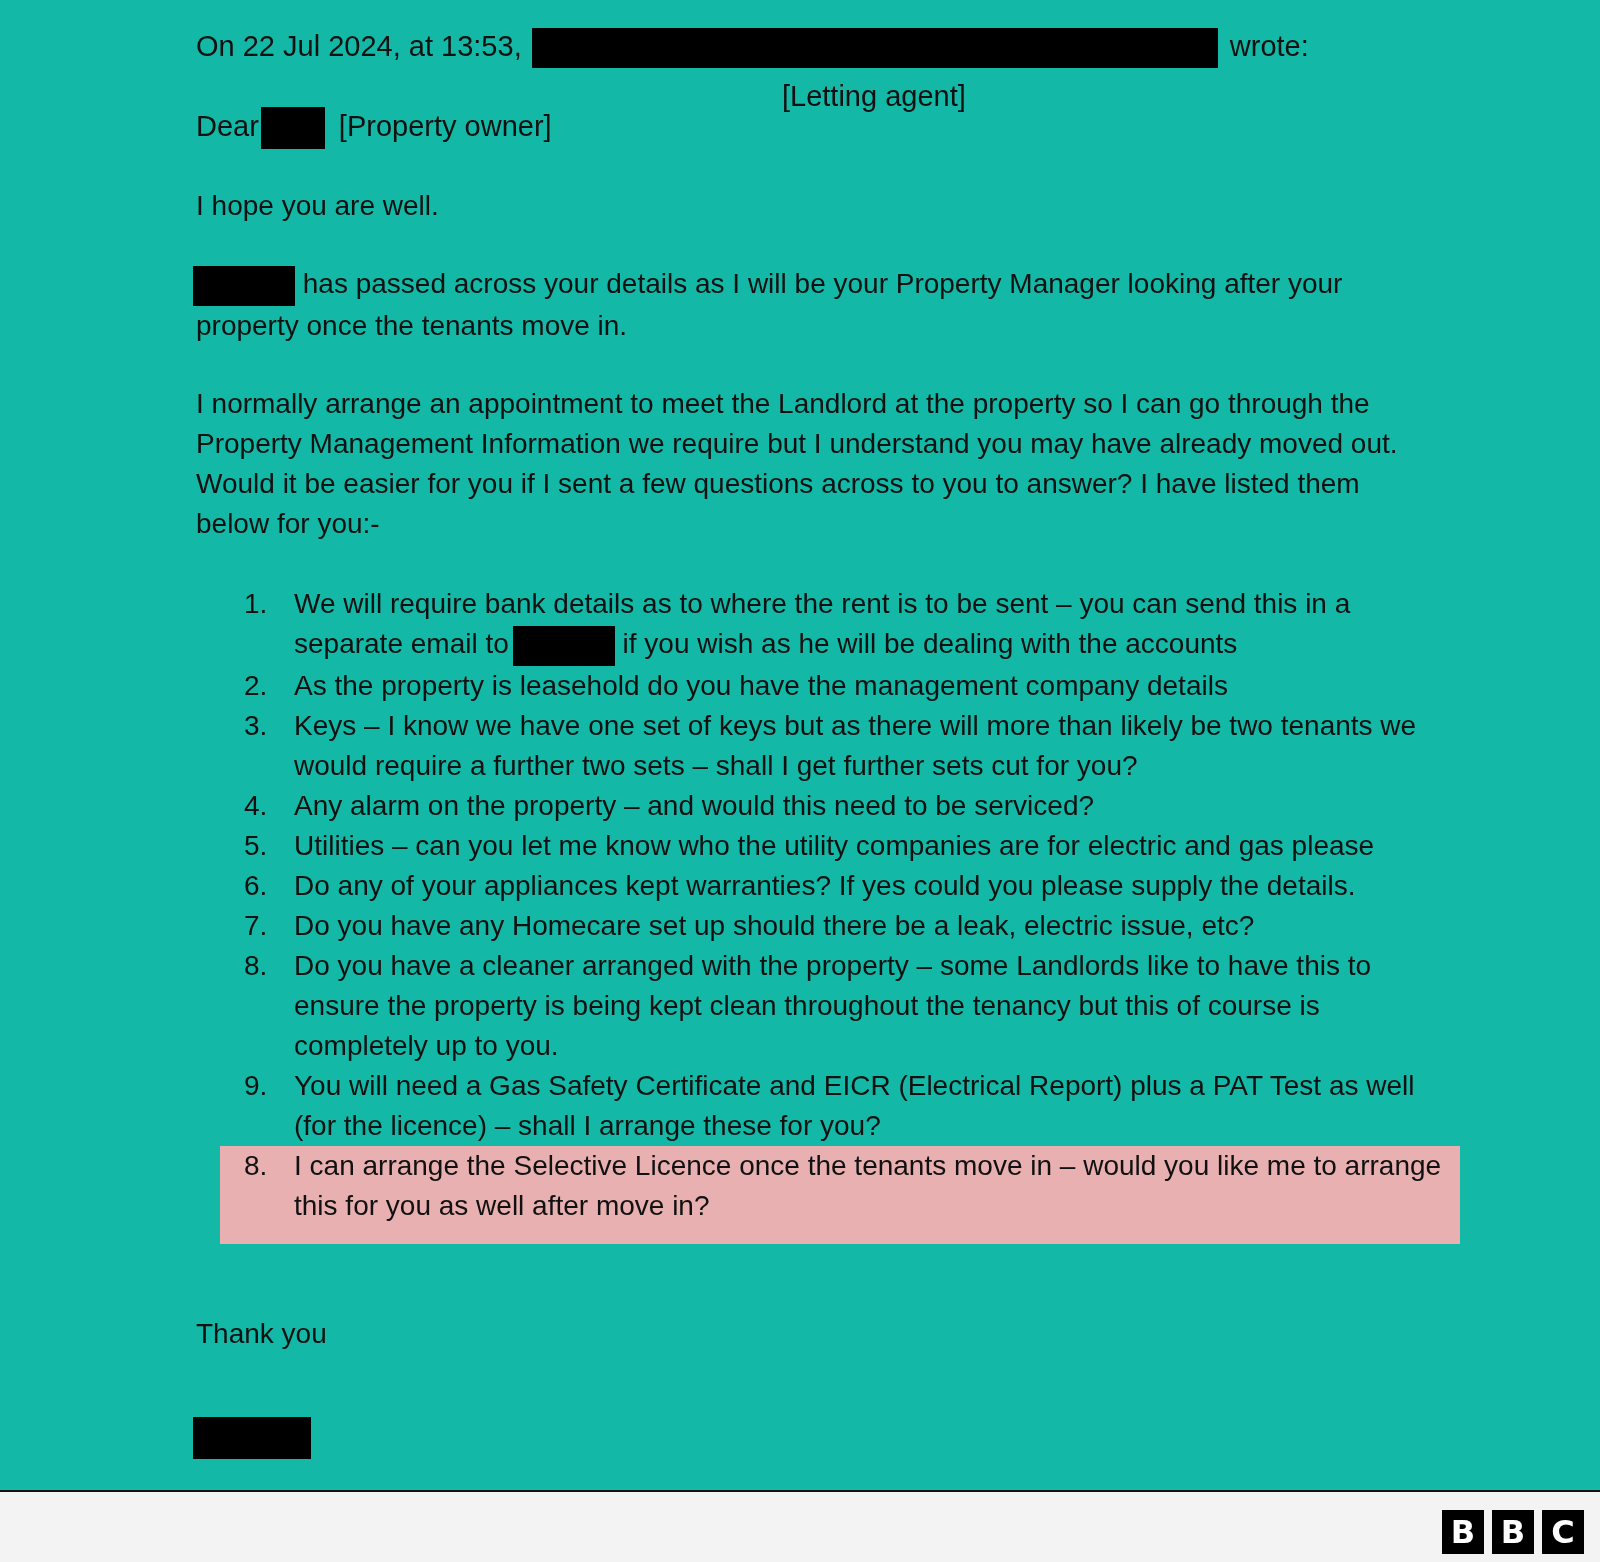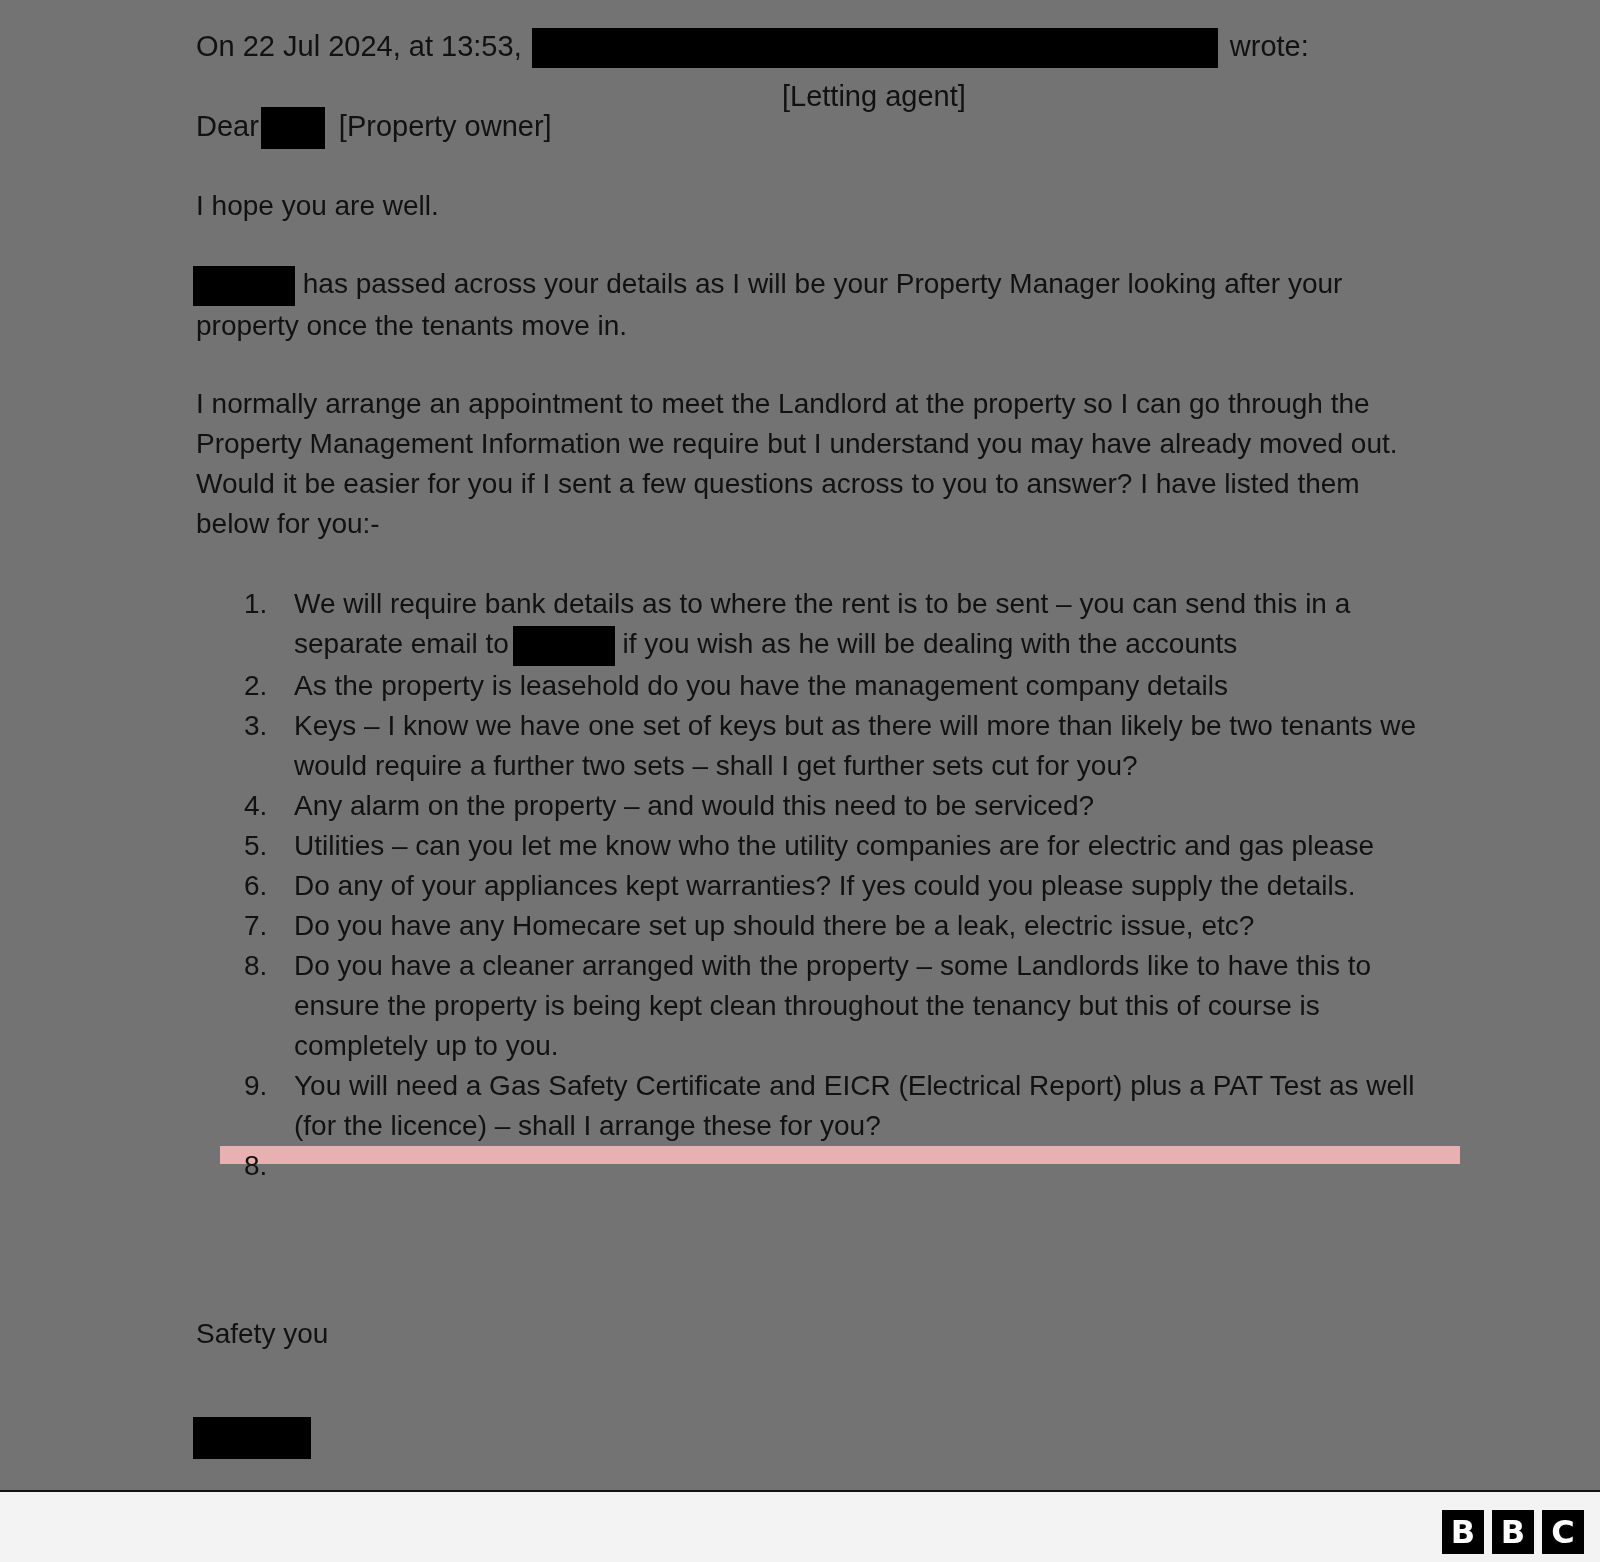--- a/index.html
+++ b/index.html
@@ -1,18 +1,18 @@
 <!DOCTYPE html>
 <html><head>
 <meta charset="utf-8">
 <style>
   html, body { margin:0; padding:0; }
   body { width:1600px; height:1562px; background:#ffffff; position:relative; overflow:hidden;
          font-family:"Liberation Sans", sans-serif; color:#111; }
-  .doc { position:absolute; left:0; top:0; width:1600px; height:1490px; background:#737373; }
+  .doc { position:absolute; left:0; top:0; width:1600px; height:1490px; background:#14b8a6; }
   .redact { display:inline-block; background:#000; vertical-align:middle; }
   .p { position:absolute; left:196px; font-size:28px; line-height:40px; width:1240px; }
   .header-line { position:absolute; left:196px; top:26px; font-size:29px; line-height:40px; white-space:nowrap; }
   .agent-label { position:absolute; left:782px; top:76px; font-size:29px; line-height:40px; }
   .dear { position:absolute; left:196px; top:106px; font-size:29px; line-height:40px; white-space:nowrap; }
   ol.list { position:absolute; left:196px; top:584px; width:1240px; margin:0; padding:0; list-style:none; font-size:28px; line-height:40px; }
   ol.list li { position:relative; padding-left:98px; }
   ol.list li .num { position:absolute; left:48px; top:0; }
   ol.list li.highlight { background:#e8b0b1; margin-left:24px; padding-left:74px; width:1166px; padding-bottom:18px; }
   ol.list li.highlight .num { left:24px; }
@@ -45,24 +45,24 @@
   <ol class="list">
     <li><span class="num">1.</span><span>We will require bank details as to where the rent is to be sent – you can send this in a separate email to</span><span class="redact" style="width:102px;height:40px;margin-left:4px;"></span><span> if you wish as he will be dealing with the accounts</span></li>
     <li><span class="num">2.</span><span>As the property is leasehold do you have the management company details</span></li>
     <li><span class="num">3.</span><span>Keys – I know we have one set of keys but as there will more than likely be two tenants we would require a further two sets – shall I get further sets cut for you?</span></li>
     <li><span class="num">4.</span><span>Any alarm on the property – and would this need to be serviced?</span></li>
     <li><span class="num">5.</span><span>Utilities – can you let me know who the utility companies are for electric and gas please</span></li>
     <li><span class="num">6.</span><span>Do any of your appliances kept warranties?  If yes could you please supply the details.</span></li>
     <li><span class="num">7.</span><span>Do you have any Homecare set up should there be a leak, electric issue, etc?</span></li>
     <li><span class="num">8.</span><span>Do you have a cleaner arranged with the property – some Landlords like to have this to ensure the property is being kept clean throughout the tenancy but this of course is completely up to you.</span></li>
     <li><span class="num">9.</span><span>You will need a Gas Safety Certificate and EICR (Electrical Report) plus a PAT Test as well (for the licence) – shall I arrange these for you?</span></li>
-    <li class="highlight"><span class="num">8.</span></li>
+    <li class="highlight"><span class="num">8.</span><span>I can arrange the Selective Licence once the tenants move in – would you like me to arrange this for you as well after move in?</span></li>
   </ol>
 
-  <div class="p" style="top:1314px;">Safety you</div>
+  <div class="p" style="top:1314px;">Thank you</div>
   <div class="redact" style="position:absolute;left:193px;top:1417px;width:118px;height:42px;"></div>
 </div>
 
 <div class="footer">
   <div class="bbc">
     <span>B</span>
     <span>B</span>
     <span>C</span>
   </div>
 </div>

